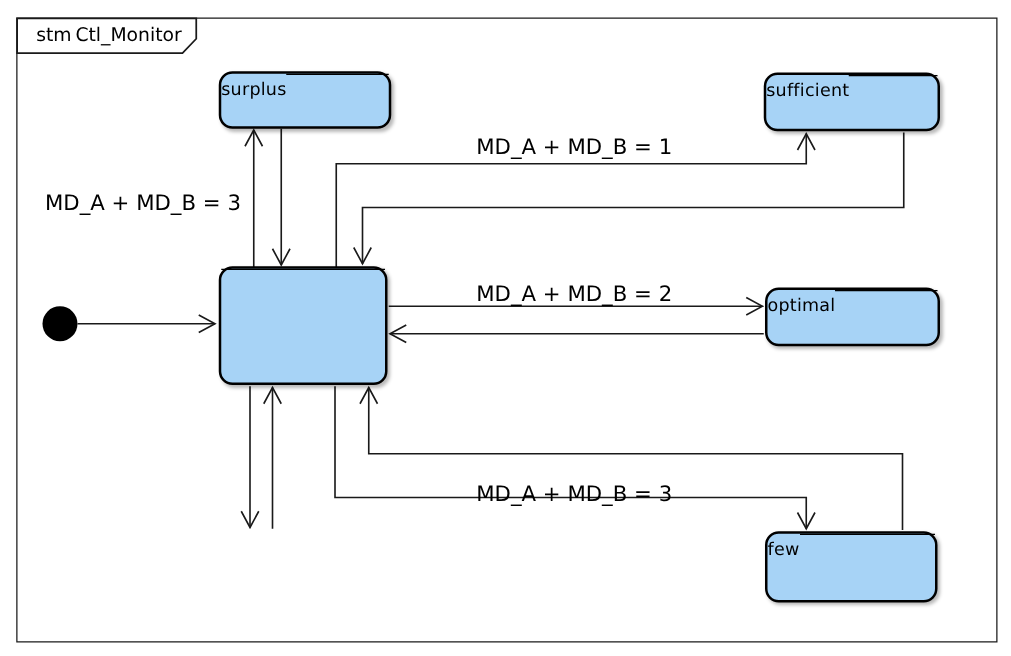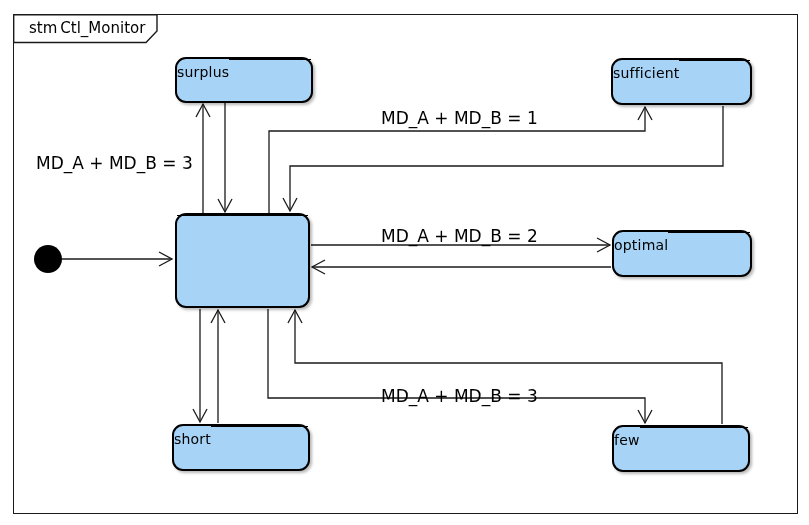--- a/index.html
+++ b/index.html
@@ -118,26 +118,22 @@
 
   <div class="state" style="left:175px;top:213px;width:135px;height:95px">
     <div class="state-body"></div>
   </div>
 
   <div class="state" style="left:612px;top:230px;width:140px;height:47px">
     <div class="state-name">optimal</div>
     <div class="state-body"></div>
   </div>
 
-  <div class="state" style="left:172px;top:424px;width:138px;height:47px">
-    <div class="state-name">short</div>
-    <div class="state-body"></div>
-  </div>
 
-  <div class="state" style="left:612px;top:425px;width:138px;height:47px">
+  <div class="state" style="left:612px;top:425px;width:138px;height:57px">
     <div class="state-name">few</div>
     <div class="state-body"></div>
   </div>
 
   <div class="t-label" style="left:36px;top:153px;width:156px">MD_A + MD_B = 3</div>
   <div class="t-label" style="left:381px;top:108px;width:150px">MD_A + MD_B = 1</div>
   <div class="t-label" style="left:381px;top:226px;width:150px">MD_A + MD_B = 2</div>
   <div class="t-label" style="left:381px;top:386px;width:150px">MD_A + MD_B = 3</div>
 
 </div>

